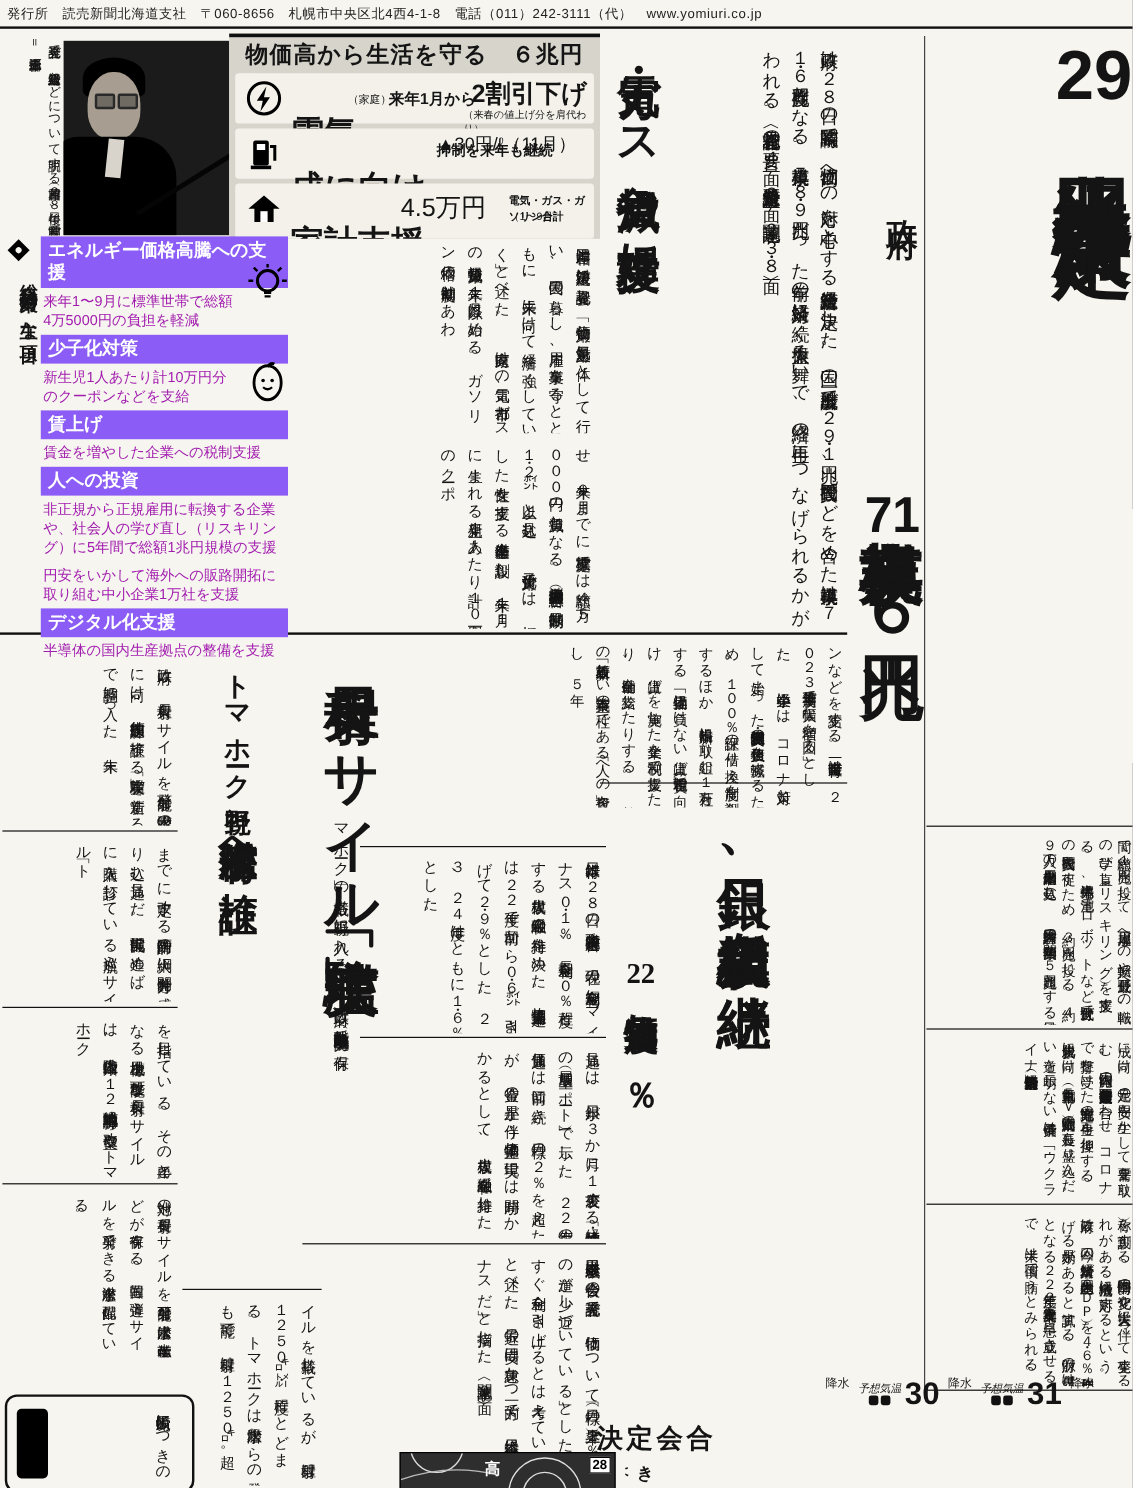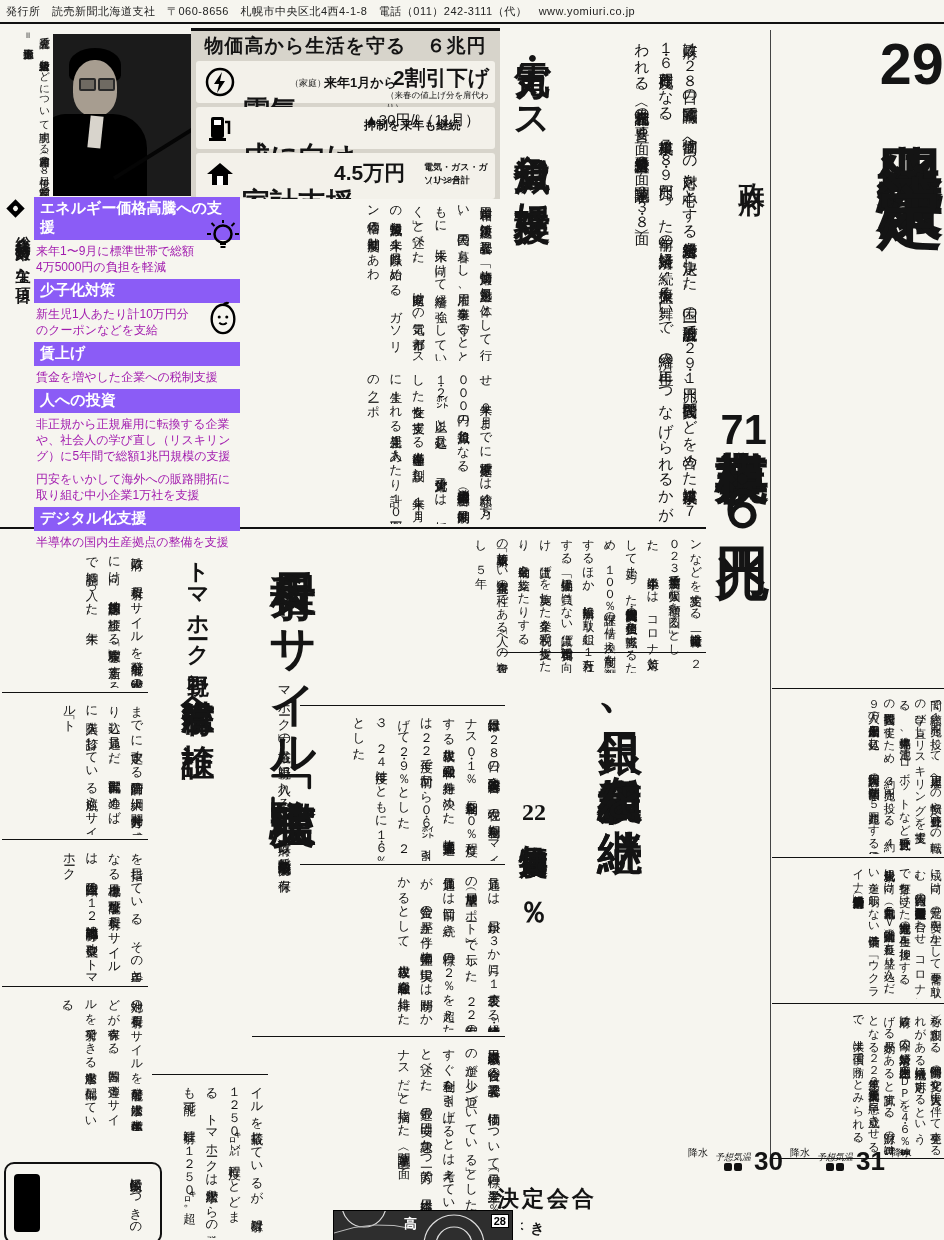--- a/index.html
+++ b/index.html
@@ -31,21 +31,21 @@
   .g-row{position:absolute;left:5px;width:299px;background:#f3f1ea;border-radius:3px;}
   .g-r1{top:30px;height:42px;} .g-r2{top:76px;height:42px;} .g-r3{top:122px;height:46px;}
   .g-icon{position:absolute;left:8px;top:5px;width:32px;height:32px;}
   .g-name{position:absolute;left:46px;top:7px;font-size:28px;font-weight:800;margin-top:24px;}
   .g-namesub{position:absolute;left:94px;top:16px;font-size:9px;font-family:Liberation Serif, serif;}
   .g-pre{position:absolute;left:128px;top:13px;font-size:13px;font-weight:700;}
   .g-main1{position:absolute;left:197px;top:3px;font-size:21px;font-weight:900;}
   .g-note1{position:absolute;left:190px;top:29px;font-size:8.5px;}
   .g-main2{position:absolute;left:168px;top:4px;font-size:15px;font-weight:400;text-align:center;}
   .g-note2{position:absolute;left:168px;top:10px;font-size:12px;font-weight:700;}
-  .g-main3{position:absolute;left:138px;top:6px;font-size:21px;font-weight:700;}
+  .g-main3{position:absolute;left:138px;top:6px;font-size:21px;font-weight:400;}
   .g-note3a{position:absolute;left:228px;top:8px;font-size:9px;font-weight:700;}
   .g-note3b{position:absolute;left:228px;top:21px;font-size:9px;}
 
   
   .headline-main{left:856px;top:34px;width:88px;height:660px;font-size:66px;font-weight:900;letter-spacing:5px;line-height:1;}
   .headline-main .tcy{font-size:58px;}
   .kicker-gov{left:714px;top:162px;width:56px;height:84px;font-size:26px;font-weight:800;letter-spacing:6px;}
   .kicker-main{left:702px;top:408px;width:68px;height:600px;font-size:54px;font-weight:900;line-height:1;}
   .kicker-main .tcy{font-size:42px;}
   .subhead2{left:500px;top:34px;width:56px;height:490px;font-size:36px;font-weight:700;letter-spacing:2px;}

